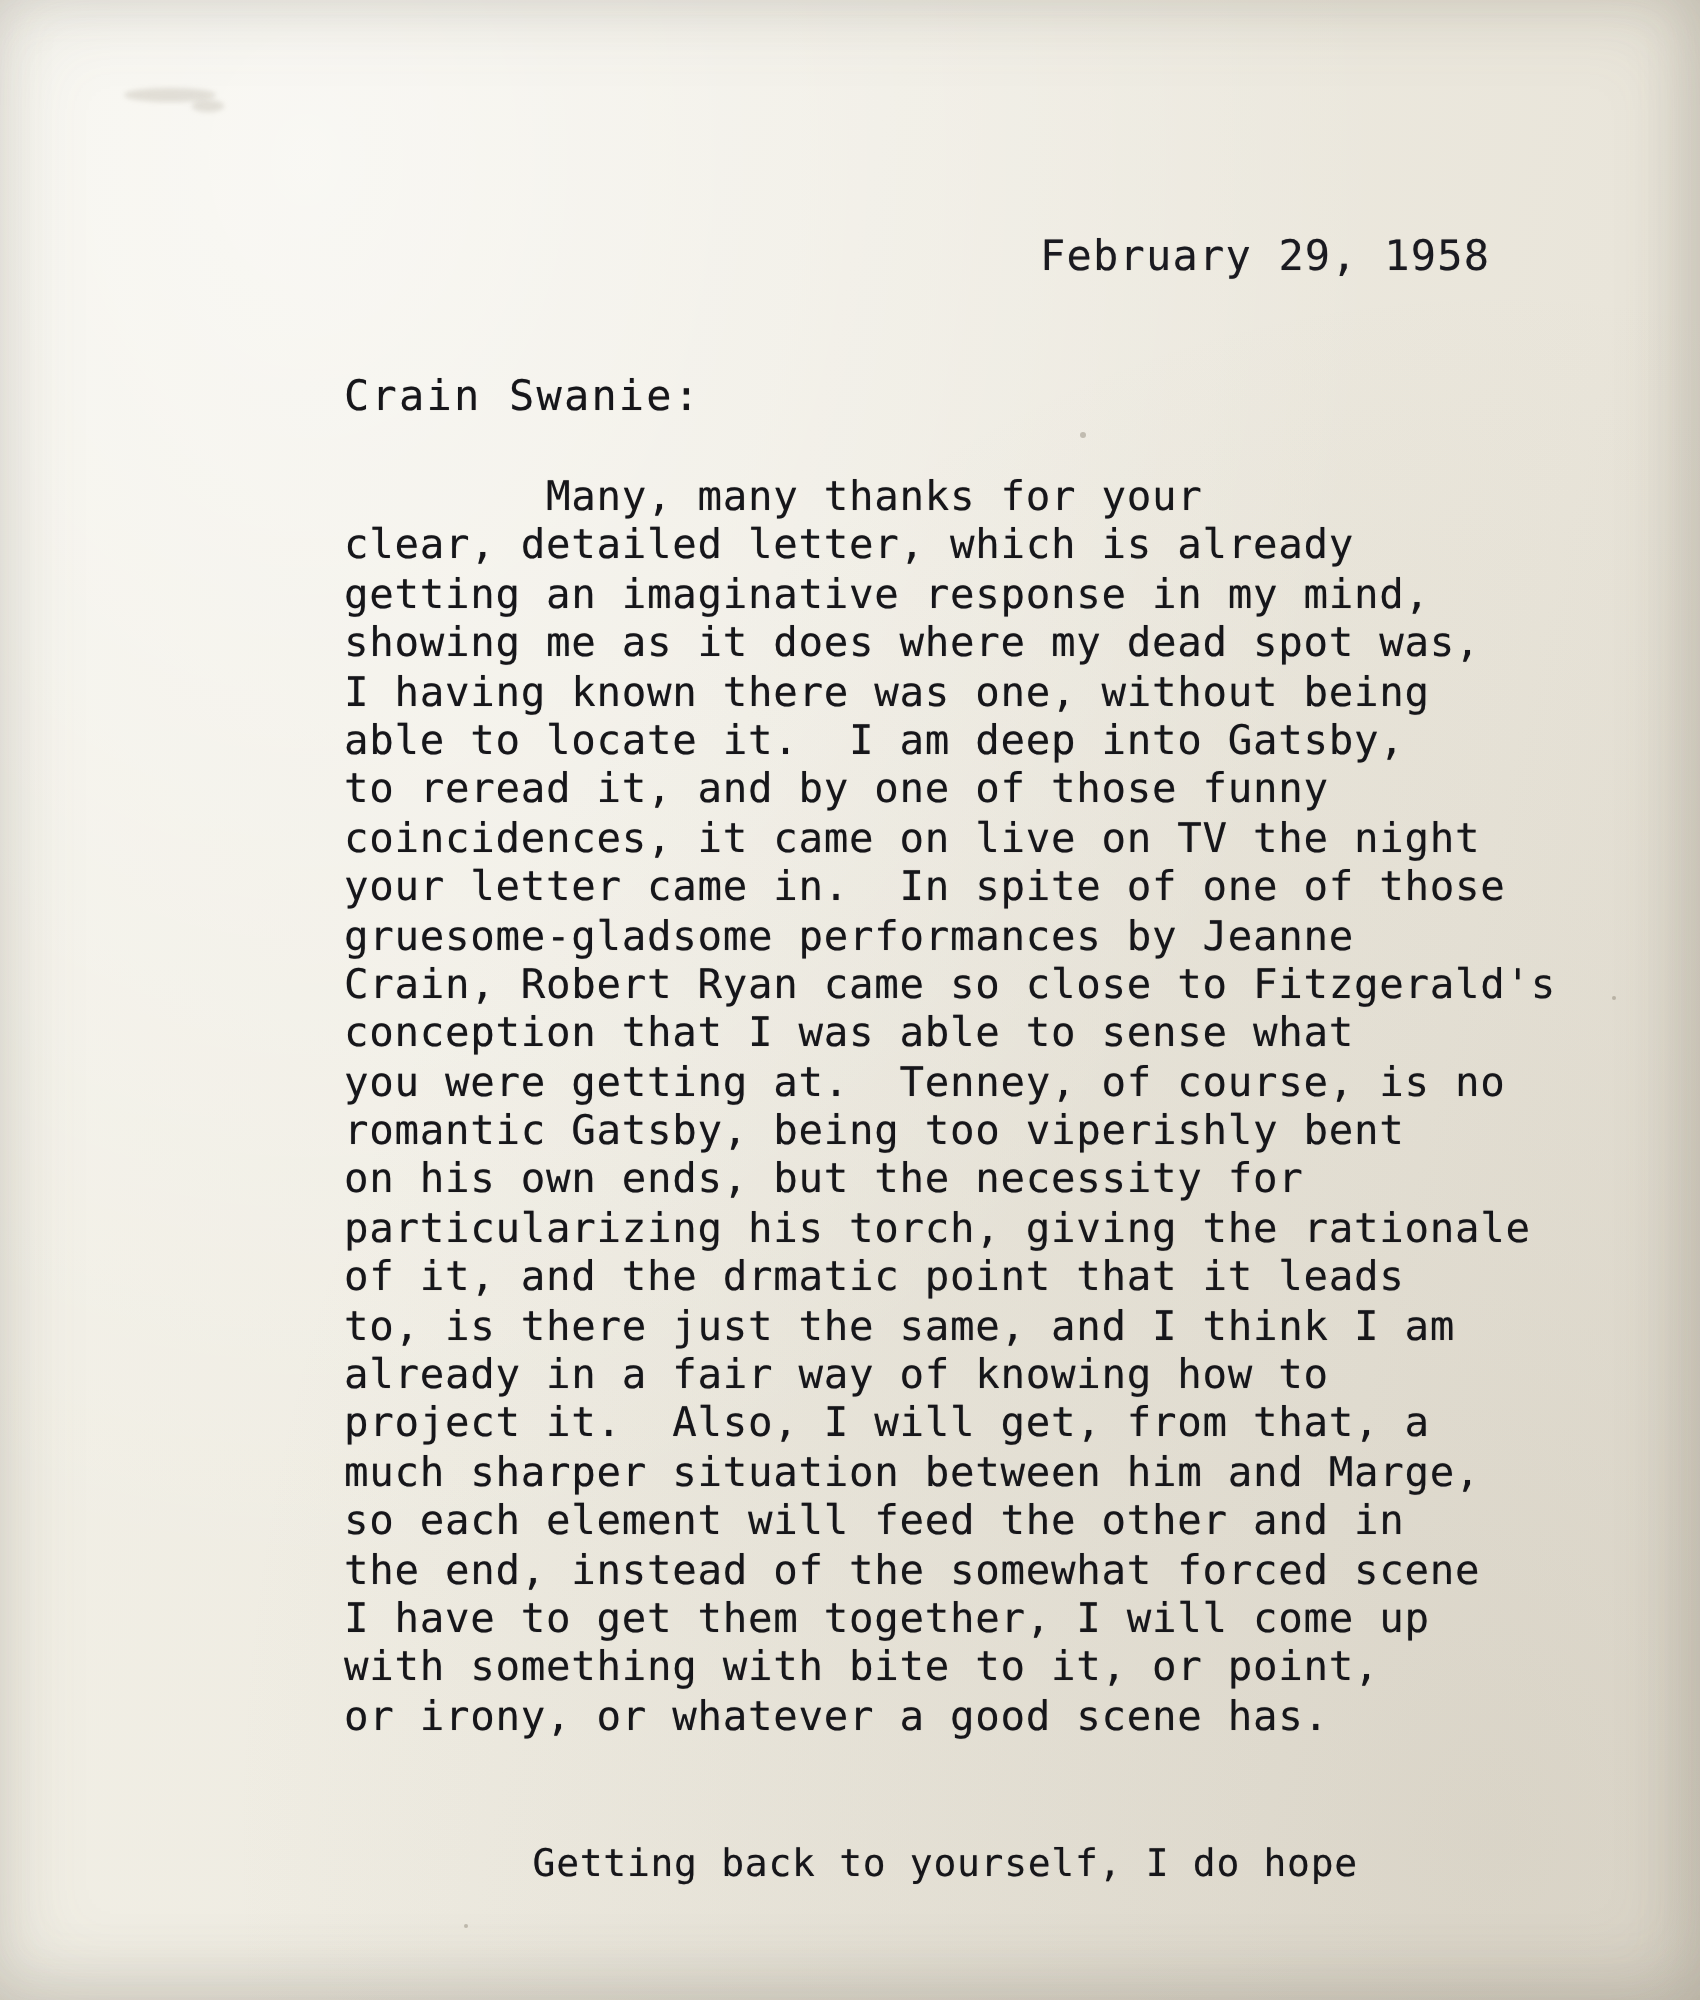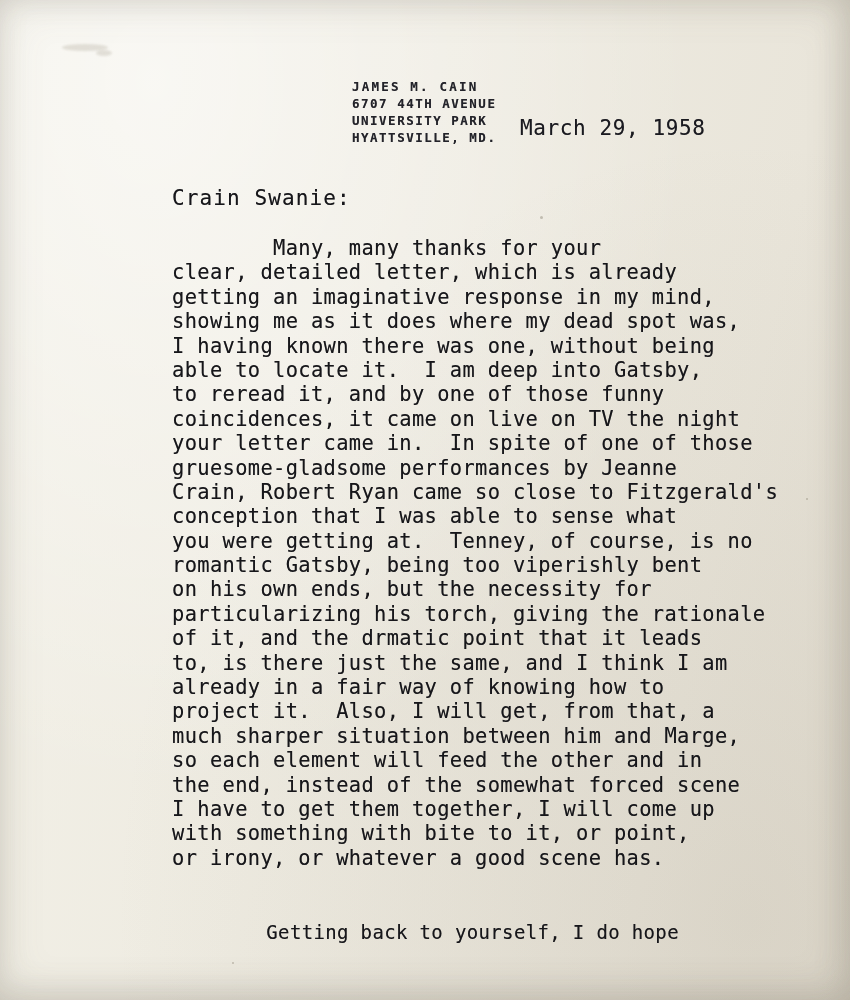--- a/index.html
+++ b/index.html
@@ -117,27 +117,21 @@
 <div class="page">
   <div class="paper-tone"></div>
   <div class="edge-shade"></div>
 
   <div class="smudge" style="left:62px;top:44px;width:46px;height:7px;"></div>
   <div class="smudge" style="left:96px;top:50px;width:16px;height:6px;"></div>
   <div class="speck" style="left:540px;top:216px;width:3px;height:3px;"></div>
   <div class="speck" style="left:806px;top:498px;width:2px;height:2px;"></div>
   <div class="speck" style="left:232px;top:962px;width:2px;height:2px;"></div>
 
-  <div class="letterhead">
-    <div class="lh-name">JAMES M. CAIN</div>
-    <div>6707 44TH AVENUE</div>
-    <div>UNIVERSITY PARK</div>
-    <div>HYATTSVILLE, MD.</div>
-  </div>
 
-  <div class="date">March 29, 1958</div>
+  <div class="date">February 29, 1958</div>
 
   <div class="salutation">Crain Swanie:</div>
 
   <div class="body"><span class="ln">        Many, many thanks for your</span><span class="ln">clear, detailed letter, which is already</span><span class="ln">getting an imaginative response in my mind,</span><span class="ln">showing me as it does where my dead spot was,</span><span class="ln">I having known there was one, without being</span><span class="ln">able to locate it.  I am deep into Gatsby,</span><span class="ln">to reread it, and by one of those funny</span><span class="ln">coincidences, it came on live on TV the night</span><span class="ln">your letter came in.  In spite of one of those</span><span class="ln">gruesome-gladsome performances by Jeanne</span><span class="ln">Crain, Robert Ryan came so close to Fitzgerald's</span><span class="ln">conception that I was able to sense what</span><span class="ln">you were getting at.  Tenney, of course, is no</span><span class="ln">romantic Gatsby, being too viperishly bent</span><span class="ln">on his own ends, but the necessity for</span><span class="ln">particularizing his torch, giving the rationale</span><span class="ln">of it, and the drmatic point that it leads</span><span class="ln">to, is there just the same, and I think I am</span><span class="ln">already in a fair way of knowing how to</span><span class="ln">project it.  Also, I will get, from that, a</span><span class="ln">much sharper situation between him and Marge,</span><span class="ln">so each element will feed the other and in</span><span class="ln">the end, instead of the somewhat forced scene</span><span class="ln">I have to get them together, I will come up</span><span class="ln">with something with bite to it, or point,</span><span class="ln">or irony, or whatever a good scene has.</span></div>
 
   <div class="closing-para">        Getting back to yourself, I do hope</div>
 </div>
 
 </body></html>

